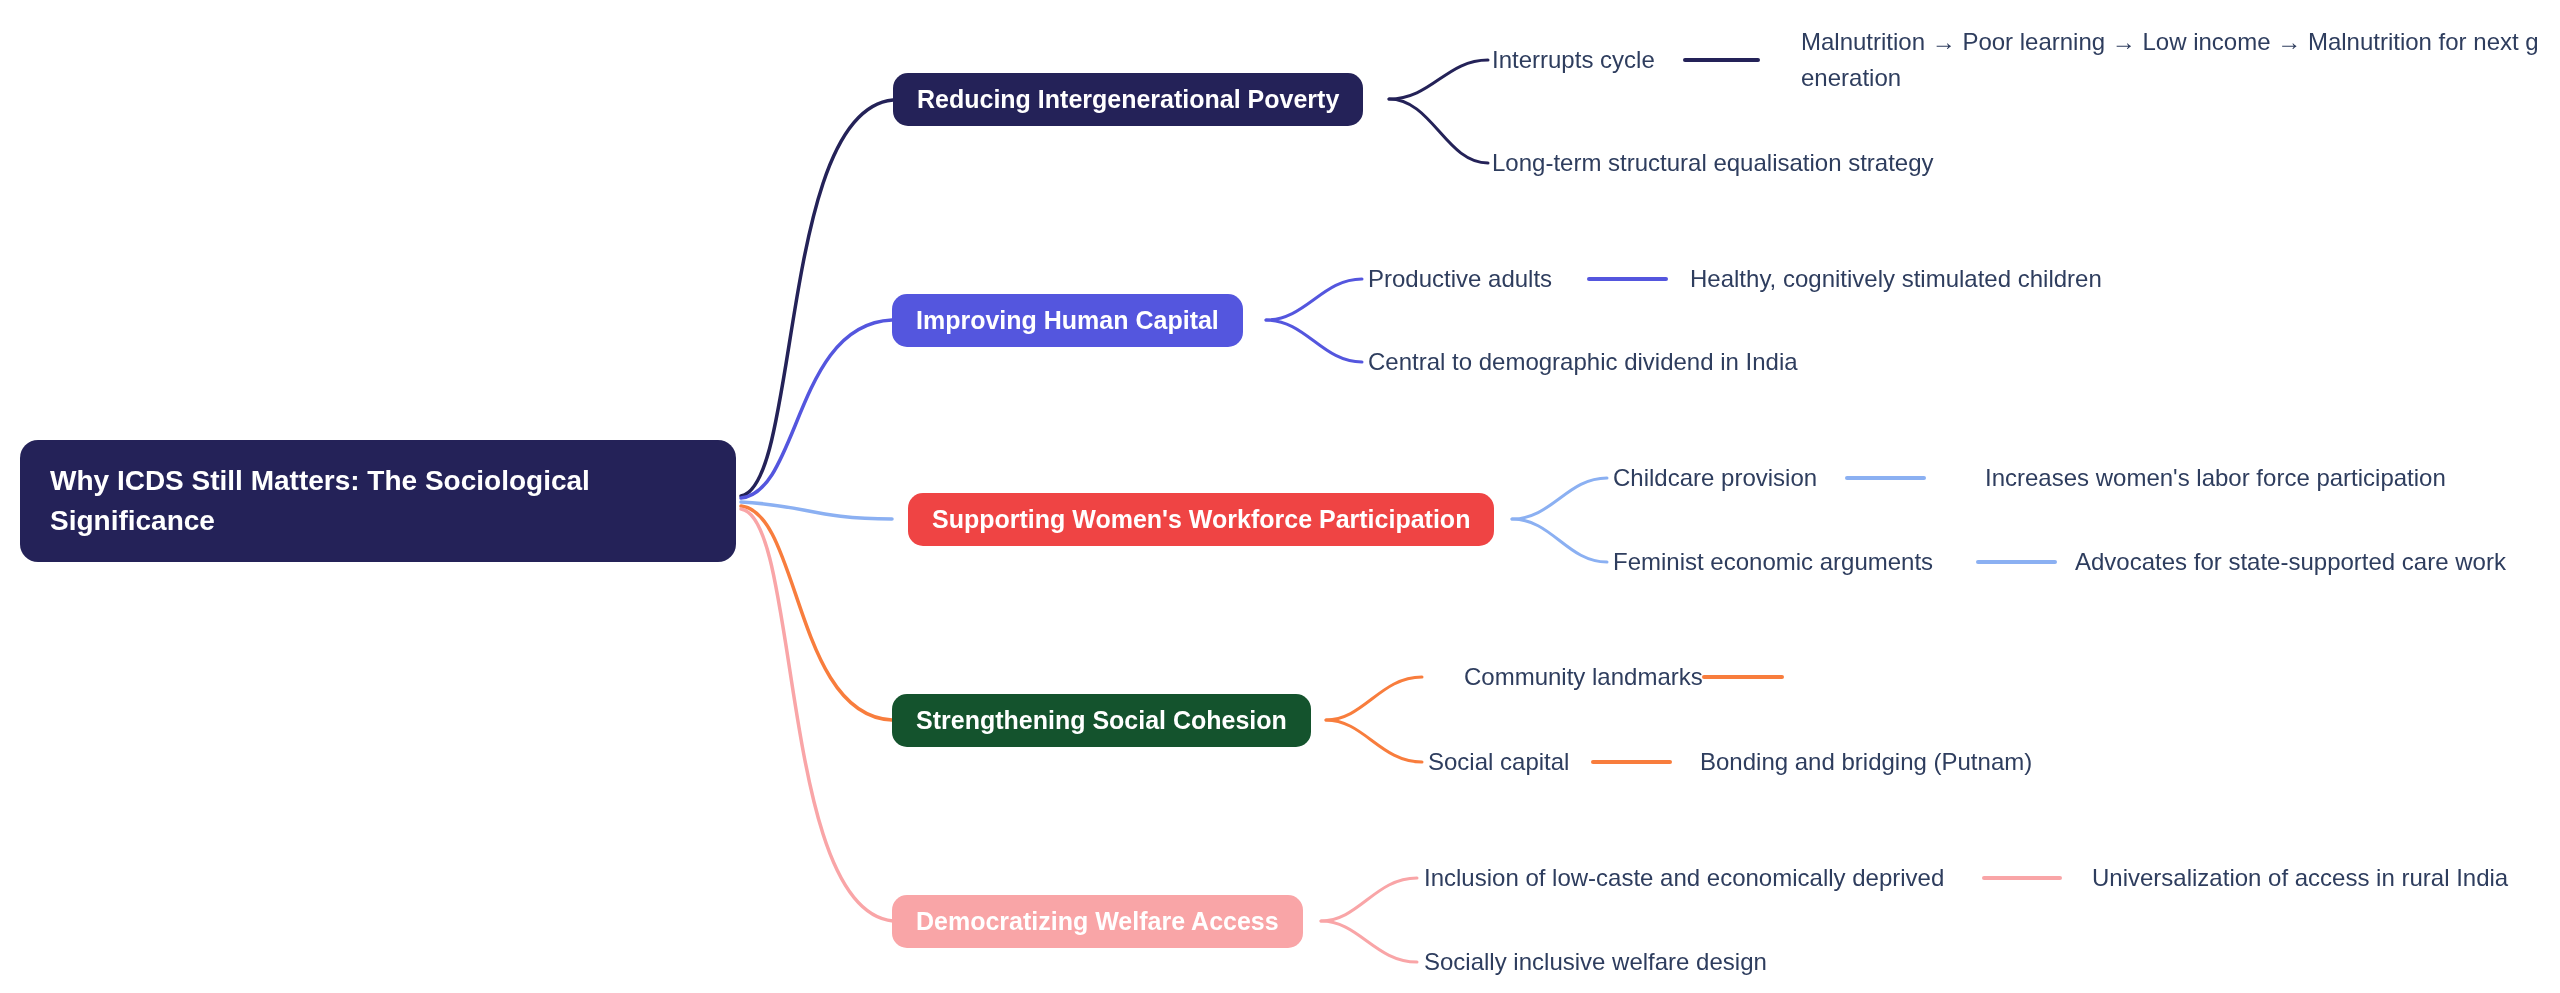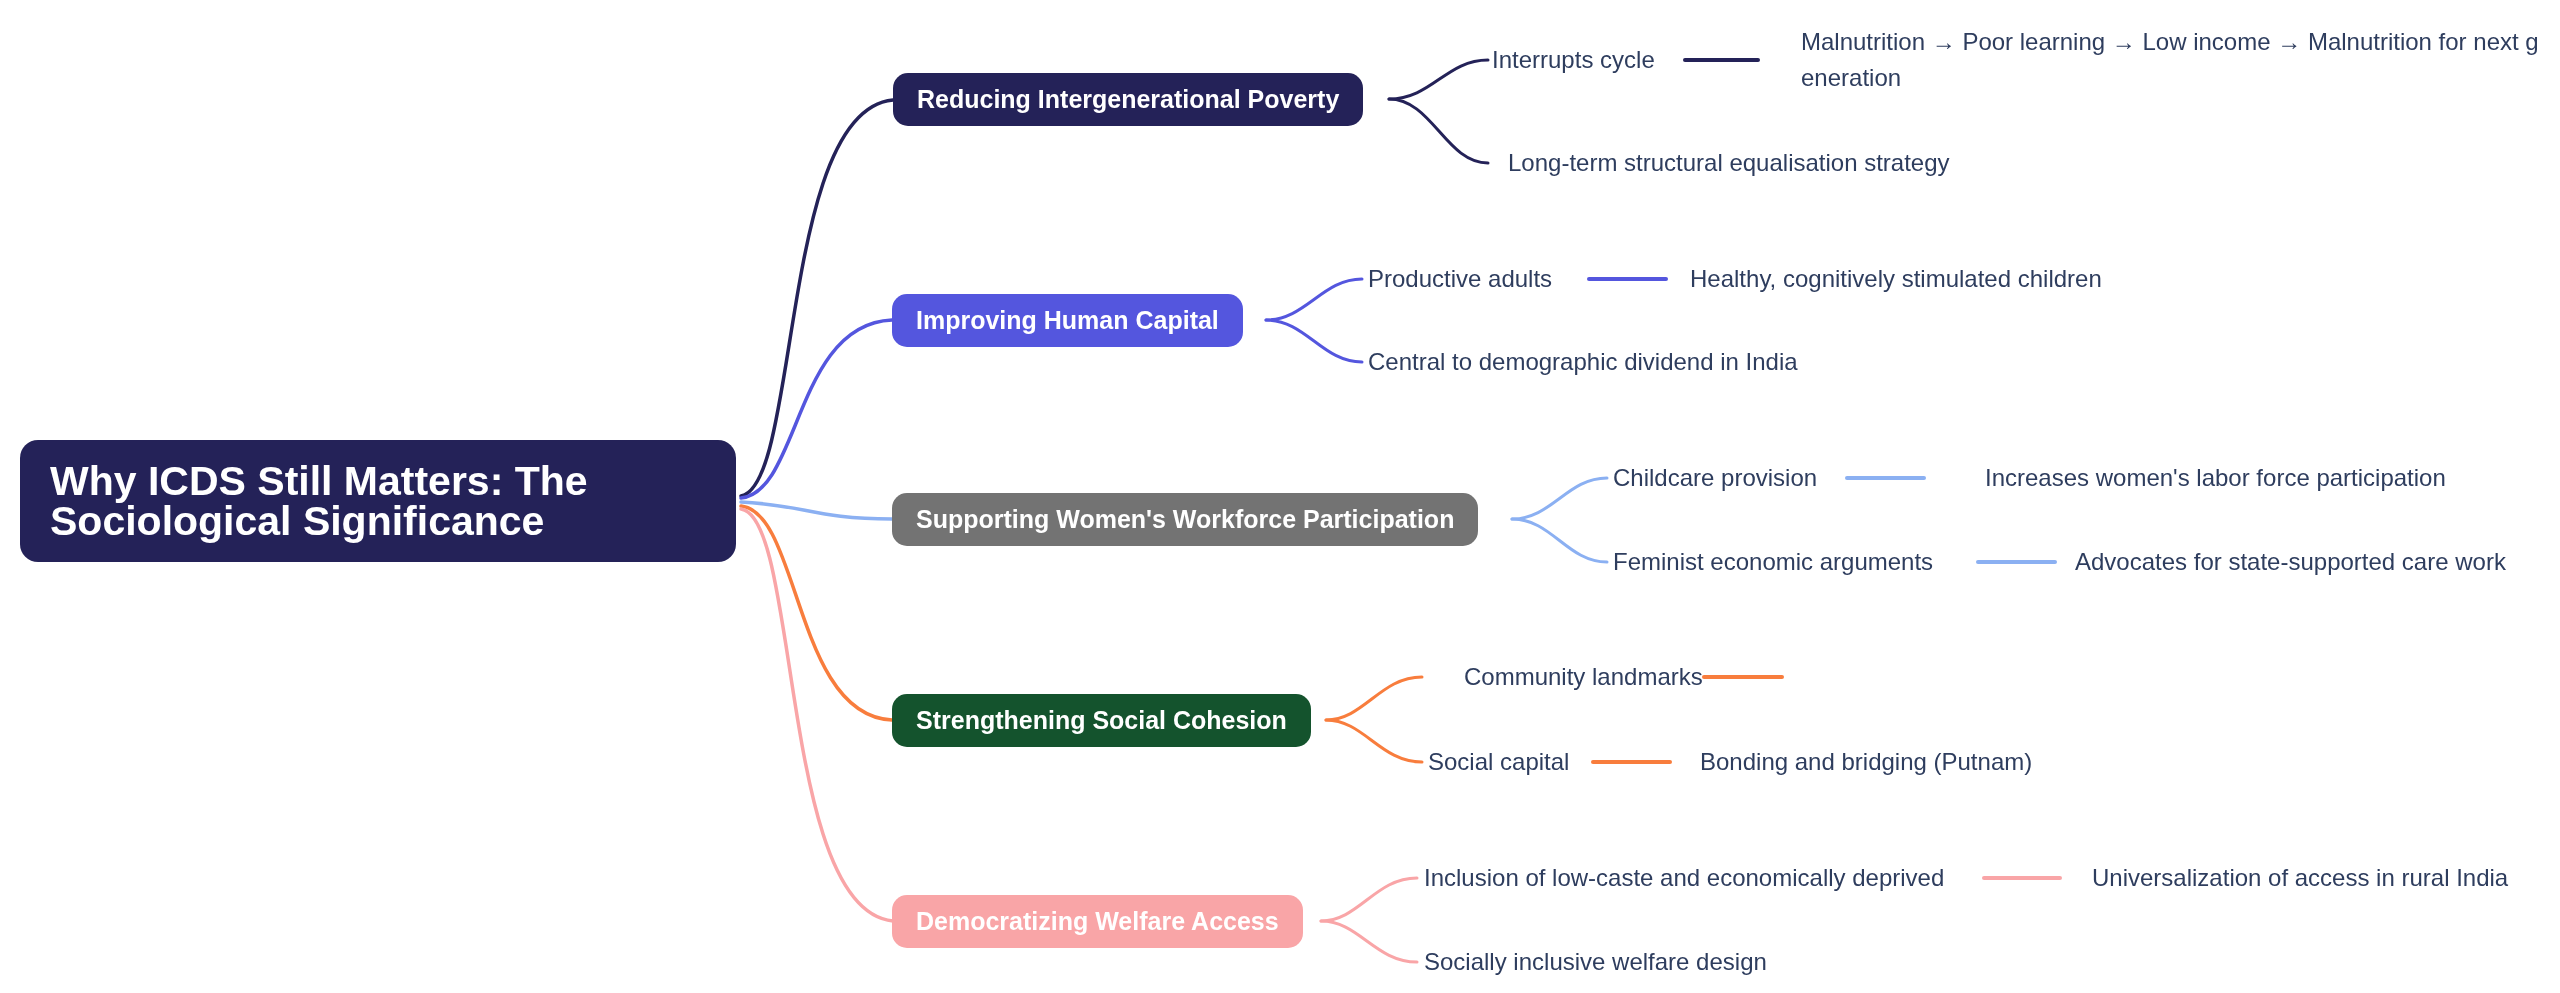--- a/index.html
+++ b/index.html
@@ -31,40 +31,40 @@
 
   .central-node{
     position:absolute;
     left:20px;top:440px;
     width:716px;
     box-sizing:border-box;
     padding:21px 30px;
     background:#242258;
     border-radius:18px;
     color:#ffffff;
-    font-size:41px;
+    font-size:28px;
     font-weight:bold;
     line-height:40px;
   }
   .branch-node{
     position:absolute;
     height:53px;
     box-sizing:border-box;
     padding:0 24px;
     border-radius:15px;
     color:#ffffff;
     font-size:25px;
     font-weight:bold;
     display:flex;
     align-items:center;
     white-space:nowrap;
   }
   .bg-b1{background:#242258;}
   .bg-b2{background:#5456DE;}
-  .bg-b3{background:#737373;}
+  .bg-b3{background:#ef4444;margin-left:16px;}
   .bg-b4{background:#14532d;}
   .bg-b5{background:#F9A5A7;}
 
   .leaf{
     position:absolute;
     color:#2E3D5E;
     font-size:24px;
     line-height:30px;
     white-space:nowrap;
   }
@@ -106,21 +106,21 @@
     <path class="seg st-b4" d="M1704,677 L1782,677"></path>
     <path class="seg st-b4" d="M1593,762 L1670,762"></path>
     <path class="seg st-b5" d="M1984,878 L2060,878"></path>
   </svg>
 
   <div class="central-node">Why ICDS Still Matters: The Sociological Significance</div>
 
   <div class="branch-node bg-b1" style="left:893px;top:73px;padding-left:24px;">Reducing Intergenerational Poverty</div>
   <div class="leaf" style="left:1492px;top:45px;">Interrupts cycle</div>
   <div class="leaf wrap" style="left:1793px;top:24px;margin-left:8px;">Malnutrition → Poor learning → Low income → Malnutrition for next generation</div>
-  <div class="leaf" style="left:1492px;top:148px;margin-left:16px;">Long-term structural equalisation strategy</div>
+  <div class="leaf" style="left:1492px;top:148px;">Long-term structural equalisation strategy</div>
 
   <div class="branch-node bg-b2" style="left:892px;top:294px;">Improving Human Capital</div>
   <div class="leaf" style="left:1368px;top:264px;">Productive adults</div>
   <div class="leaf" style="left:1690px;top:264px;">Healthy, cognitively stimulated children</div>
   <div class="leaf" style="left:1368px;top:347px;">Central to demographic dividend in India</div>
 
   <div class="branch-node bg-b3" style="left:892px;top:493px;">Supporting Women's Workforce Participation</div>
   <div class="leaf" style="left:1613px;top:463px;">Childcare provision</div>
   <div class="leaf" style="left:1953px;top:463px;margin-left:32px;">Increases women's labor force participation</div>
   <div class="leaf" style="left:1613px;top:547px;">Feminist economic arguments</div>

